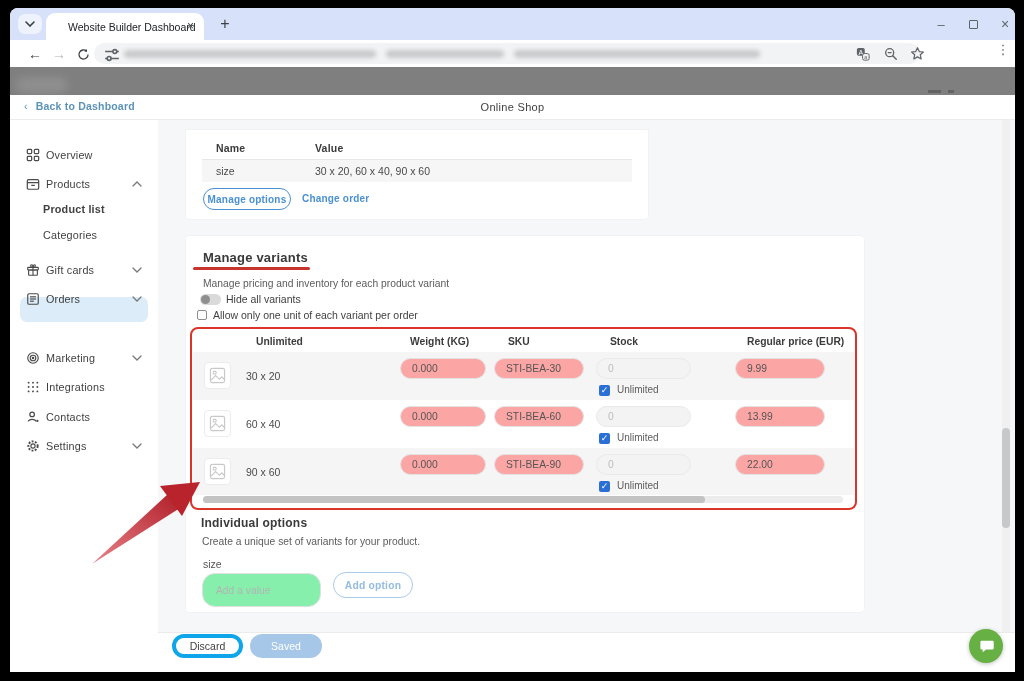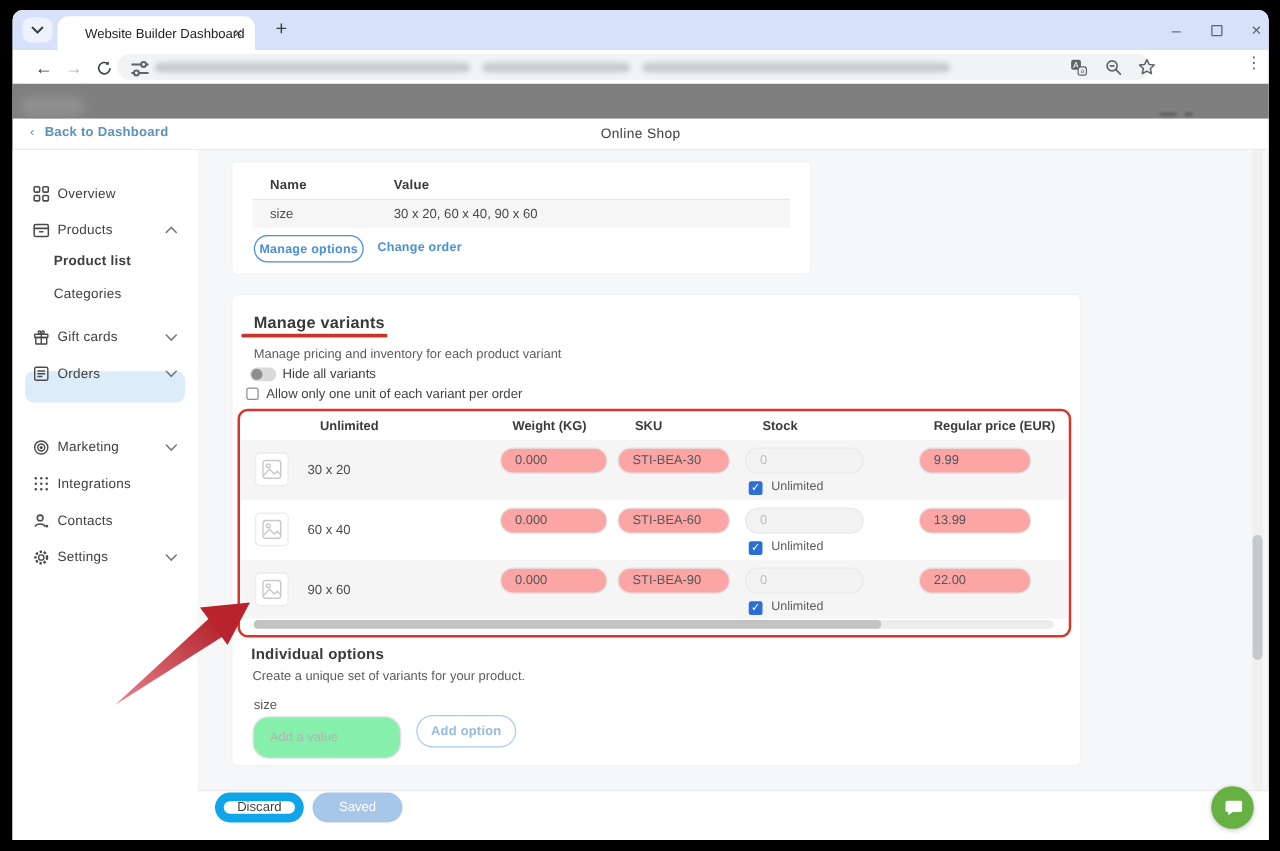--- a/index.html
+++ b/index.html
@@ -113,21 +113,21 @@
   #io-input { left:16px; top:337px; width:119px; height:25px; border:1px solid #e0e0e0; border-radius:13px;
     background:#86efac; font-size:10.3px; color:#555; padding:16px 13px; outline:none;
     font-family:"Liberation Sans", sans-serif; }
   #io-input::placeholder { color:#b3b3b3; }
   #add-option { left:147px; top:336px; width:80px; height:26px; border:1px solid #abcaec; border-radius:13px;
     background:#fff; color:#94bbe0; font-size:10.3px; font-weight:700; display:flex; align-items:center;
     justify-content:center; letter-spacing:.2px; }
 
   
   #footer { left:148px; top:512px; width:857px; height:40px; background:#fff; border-top:1px solid #ebebeb; }
-  #discard { left:162px; top:514px; width:71px; height:24px; background:#fff; border:7px solid #0ea5e9;
+  #discard { left:162px; top:514px; width:71px; height:24px; background:#fff; border:4px solid #0ea5e9;
     border-radius:12px; font-size:10.5px; color:#3f3f3f; display:flex; align-items:center; justify-content:center; }
   #saved { left:240px; top:514px; width:72px; height:24px; background:#a7c7e9; border:none;
     border-radius:12px; font-size:10.5px; color:#fff; display:flex; align-items:center; justify-content:center; }
   #chat { left:959px; top:509px; width:34px; height:34px; background:#67b043; border-radius:50%;
     display:flex; align-items:center; justify-content:center; box-shadow:0 1px 4px rgba(0,0,0,.25); }
 
   
   #arrow-svg { left:78px; top:348px; width:120px; height:104px; }
 </style>
 </head>

